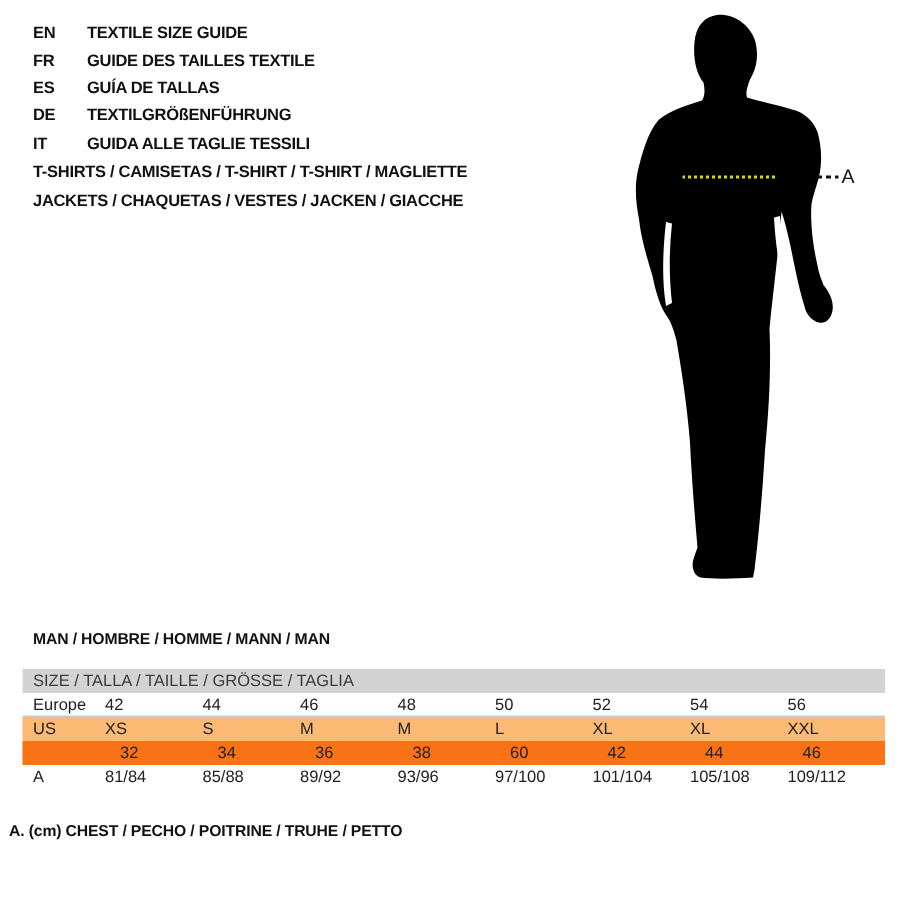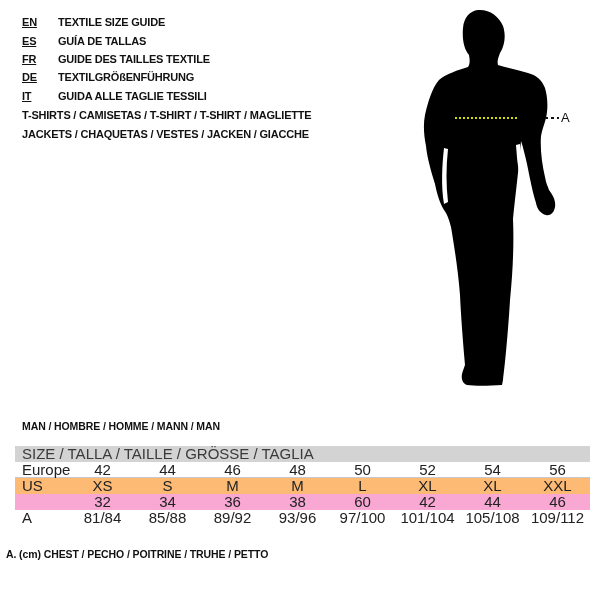--- a/index.html
+++ b/index.html
@@ -6,61 +6,61 @@
   body{
     width:600px;height:600px;background:#ffffff;
     font-family:"Liberation Sans", sans-serif;color:#111;
     -webkit-font-smoothing:antialiased;
   }
   .canvas{position:relative;width:600px;height:600px;background:#fff;overflow:hidden;}
 
   
   .lang-list{position:absolute;left:22px;top:13px;font-size:11px;font-weight:bold;letter-spacing:-0.2px;}
   .lang-row{display:flex;height:18.4px;align-items:center;white-space:nowrap;}
-  .lang-code{width:36px;flex:0 0 36px;text-decoration:underline;}
+  .lang-code{width:36px;flex:0 0 36px;}
 
   
   .categories{position:absolute;left:22px;top:106px;font-size:11px;font-weight:bold;line-height:18.5px;letter-spacing:-0.2px;white-space:nowrap;}
 
   
   .figure-svg{position:absolute;left:420px;top:8px;width:150px;height:390px;}
   .chest-line{position:absolute;left:455px;top:117px;width:62px;height:2px;}
   .ext-line{position:absolute;left:545px;top:117px;width:14px;height:2px;}
   .measure-a{position:absolute;left:561px;top:110px;font-size:13px;font-weight:normal;color:#111;}
 
   
   .section-title{position:absolute;left:22px;top:418px;font-size:10.5px;font-weight:bold;line-height:16px;letter-spacing:-0.1px;white-space:nowrap;}
 
   
-  .size-table{position:absolute;left:15px;top:446px;width:575px;font-size:15px;color:#222;}
+  .size-table{position:absolute;left:15px;top:446px;width:575px;font-size:11px;color:#222;}
   .t-header{height:16px;line-height:16px;padding-left:7px;color:#3a3a3a;white-space:nowrap;}
   .t-row{display:grid;grid-template-columns:55px repeat(8,65px);height:16px;line-height:16px;box-sizing:border-box;}
   .t-row .lbl{padding-left:7px;text-align:left;}
-  .t-row .val{text-align:center;}
+  .t-row .val{text-align:left;}
 
   
   .footnote{position:absolute;left:6px;top:546px;font-size:10.5px;font-weight:bold;line-height:16px;letter-spacing:-0.1px;white-space:nowrap;}
 </style>
 </head>
 <body>
 
 <div class="canvas">
 
   <div class="lang-list">
     <div class="lang-row">
       <span class="lang-code">EN</span>
       <span class="lang-label">TEXTILE SIZE GUIDE</span>
     </div>
     <div class="lang-row">
+      <span class="lang-code">FR</span>
+      <span class="lang-label">GUIDE DES TAILLES TEXTILE</span>
+    </div>
+    <div class="lang-row">
       <span class="lang-code">ES</span>
       <span class="lang-label">GUÍA DE TALLAS</span>
-    </div>
-    <div class="lang-row">
-      <span class="lang-code">FR</span>
-      <span class="lang-label">GUIDE DES TAILLES TEXTILE</span>
     </div>
     <div class="lang-row">
       <span class="lang-code">DE</span>
       <span class="lang-label">TEXTILGRÖßENFÜHRUNG</span>
     </div>
     <div class="lang-row">
       <span class="lang-code">IT</span>
       <span class="lang-label">GUIDA ALLE TAGLIE TESSILI</span>
     </div>
   </div>
@@ -132,21 +132,21 @@
           <div class="lbl">US</div>
           <div class="val">XS</div>
           <div class="val">S</div>
           <div class="val">M</div>
           <div class="val">M</div>
           <div class="val">L</div>
           <div class="val">XL</div>
           <div class="val">XL</div>
           <div class="val">XXL</div>
         </div>
-        <div class="t-row" style="background: #f9a8d4;">
+        <div class="t-row" style="background: #f97316; padding-left: 10px;">
           <div class="lbl"></div>
           <div class="val">32</div>
           <div class="val">34</div>
           <div class="val">36</div>
           <div class="val">38</div>
           <div class="val">60</div>
           <div class="val">42</div>
           <div class="val">44</div>
           <div class="val">46</div>
         </div>

